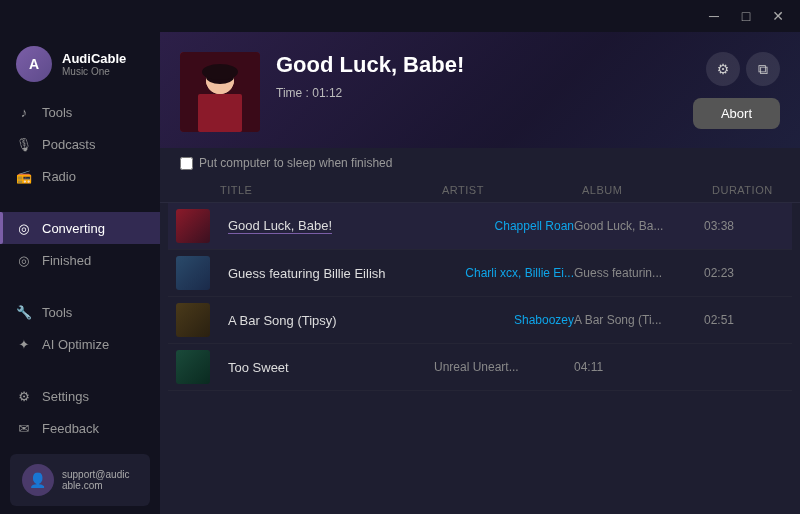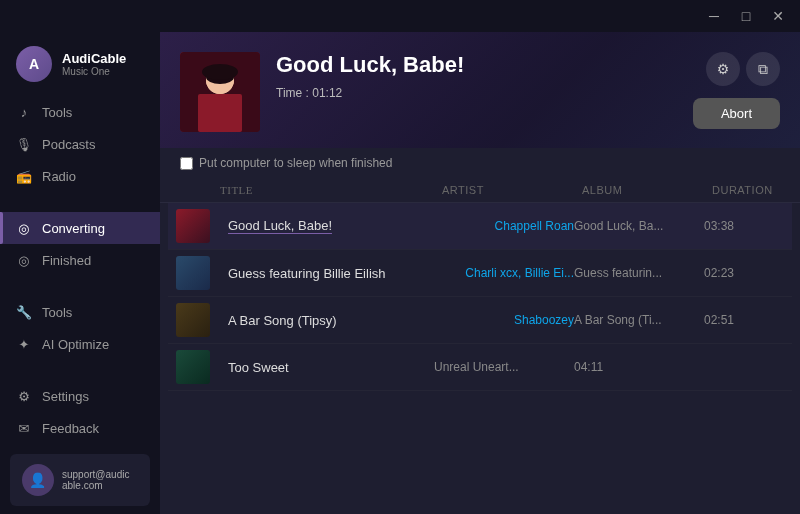--- a/index.html
+++ b/index.html
@@ -352,21 +352,21 @@
       font-size: 12px;
       color: #888;
       white-space: nowrap;
       overflow: hidden;
       text-overflow: ellipsis;
     }
     .track-duration {
       font-size: 12px;
       color: #888;
     }
-    .col-title { padding-left: 8px; font-family: Liberation Serif, serif; }
+    .col-title { padding-left: 8px; }
   </style>
 </head>
 <body>
 
 <div class="title-bar">
   <div class="title-bar-controls">
     <button class="title-bar-btn">─</button>
     <button class="title-bar-btn">□</button>
     <button class="title-bar-btn close">✕</button>
   </div>

